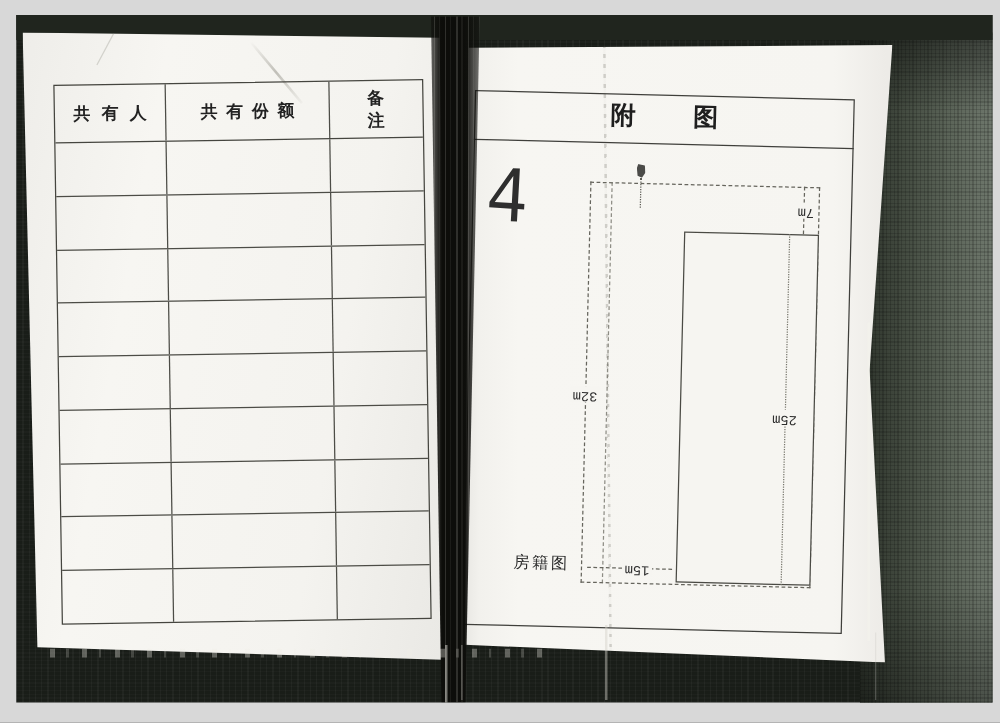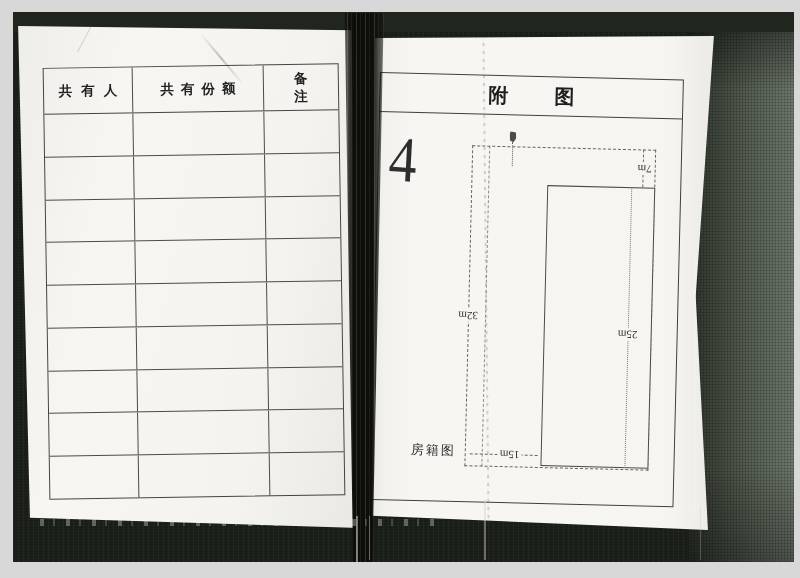--- a/index.html
+++ b/index.html
@@ -1,17 +1,17 @@
 <!DOCTYPE html>
 <html><head>
 <meta charset="utf-8">
 <style>
   html,body { margin:0; padding:0; background:#d8d8d8; }
   .stage { position:relative; width:800px; height:578px; overflow:hidden;
-           background:#d8d8d8; font-family:Liberation Serif, serif; }
+           background:#d8d8d8; font-family:Liberation Mono, monospace; }
   .stage * { position:absolute; box-sizing:border-box; }
 
   
   .scan-dark { left:13px; top:12px; width:781px; height:550px; background:#191d18;
     background-image:
       repeating-linear-gradient(90deg, rgba(255,255,255,0.035) 0 1px, transparent 1px 5px),
       repeating-linear-gradient(0deg, rgba(255,255,255,0.02) 0 1px, transparent 1px 3px);}
   .texture-right { left:688px; top:26px; width:106px; height:536px;
     background:
       repeating-linear-gradient(90deg, rgba(0,0,0,0.16) 0 1px, transparent 1px 3px),

